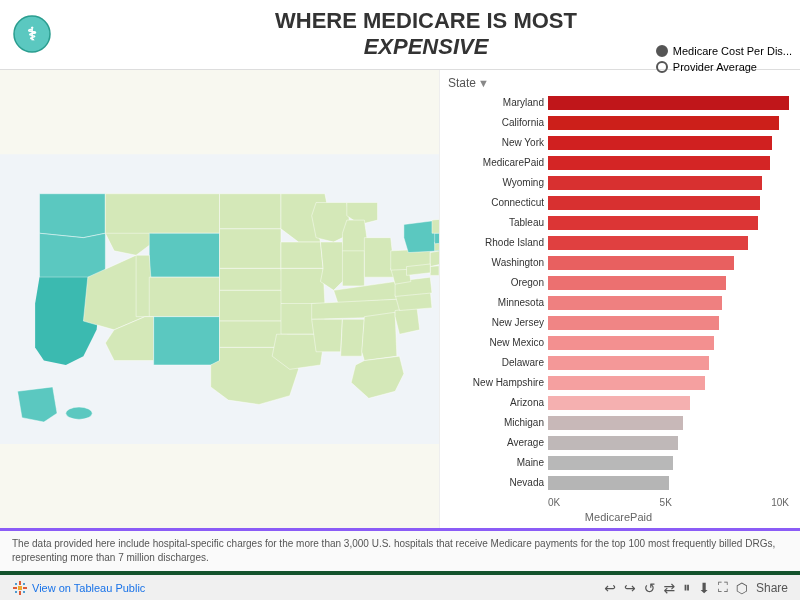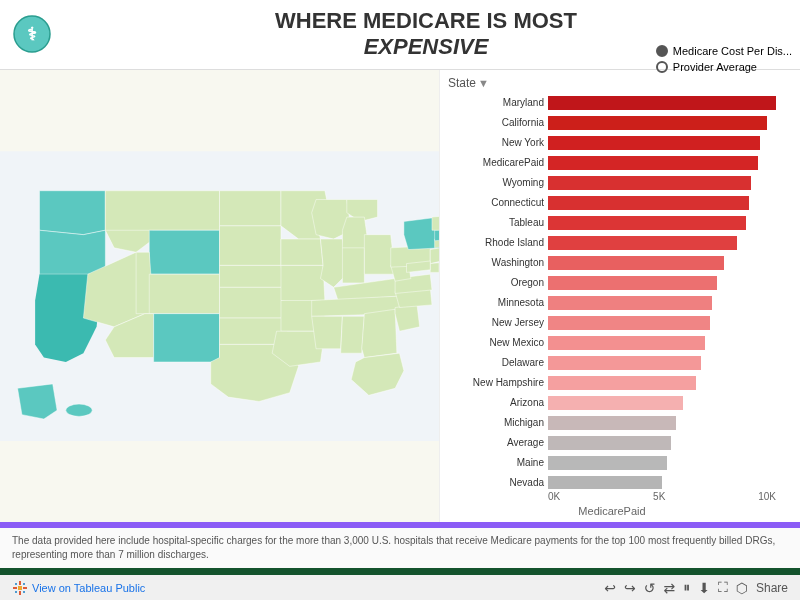--- a/index.html
+++ b/index.html
@@ -16,32 +16,32 @@
     #legend { position: absolute; top: 8px; right: 8px; font-size: 12px; margin-top: 37px; }
     .legend-item { display: flex; align-items: center; margin-bottom: 4px; }
     .legend-radio { width: 12px; height: 12px; border-radius: 50%; border: 2px solid #555; margin-right: 5px; }
     .legend-radio.selected { background: #555; }
 
     #content { display: flex; flex: 1; overflow: hidden; }
 
     #map-panel { width: 440px; display: flex; flex-direction: column; border-right: 1px solid #eee; }
     #map-area { flex: 1; background: #f8f8f0; position: relative; overflow: hidden; }
 
-    #chart-panel { flex: 1; display: flex; flex-direction: column; padding: 4px 20px 4px 4px; overflow: hidden; }
+    #chart-panel { flex: 1; display: flex; flex-direction: column; padding: 4px 7px 4px 4px; overflow: hidden; }
     #chart-header { display: flex; align-items: center; padding: 2px 4px; font-size: 12px; color: #555; margin-bottom: 2px; }
     #bars-container { flex: 1; overflow-y: auto; padding: 0 4px; }
     .bar-row { display: flex; align-items: center; margin-bottom: 2px; height: 18px; }
     .bar-label { width: 100px; text-align: right; font-size: 10px; color: #333; padding-right: 4px; flex-shrink: 0; }
     .bar-track { flex: 1; height: 14px; position: relative; }
     .bar-fill { height: 100%; position: absolute; left: 0; top: 0; }
     #chart-xaxis { display: flex; justify-content: space-between; padding: 2px 4px 2px 104px; font-size: 10px; color: #666; }
     #chart-xlabel { text-align: center; font-size: 11px; color: #666; padding: 1px 0; }
 
-    #footer { padding: 6px 12px; font-size: 10px; color: #555; background: #fafafa; border-top: 6px solid #8b5cf6; line-height: 1.4; }
-    #tableau-bar { display: flex; align-items: center; justify-content: space-between; padding: 4px 12px; background: #f0f0f0; border-top: 7px solid #14532d; }
+    #footer { padding: 6px 12px; font-size: 10px; color: #555; background: #fafafa; border-top: 3px solid #8b5cf6; line-height: 1.4; }
+    #tableau-bar { display: flex; align-items: center; justify-content: space-between; padding: 4px 12px; background: #f0f0f0; border-top: 4px solid #14532d; }
     .tableau-link { font-size: 11px; color: #1a73e8; text-decoration: none; display: flex; align-items: center; gap: 4px; }
     .toolbar-icons { display: flex; gap: 8px; align-items: center; }
     .toolbar-icon { font-size: 14px; color: #555; cursor: pointer; }
 
     
     #us-map { width: 100%; height: 100%; }
 
     
     .state-default { fill: #d4e8b8; stroke: #fff; stroke-width: 0.5; }
     .state-highlight-teal { fill: #5bc8c0; stroke: #fff; stroke-width: 0.5; }

